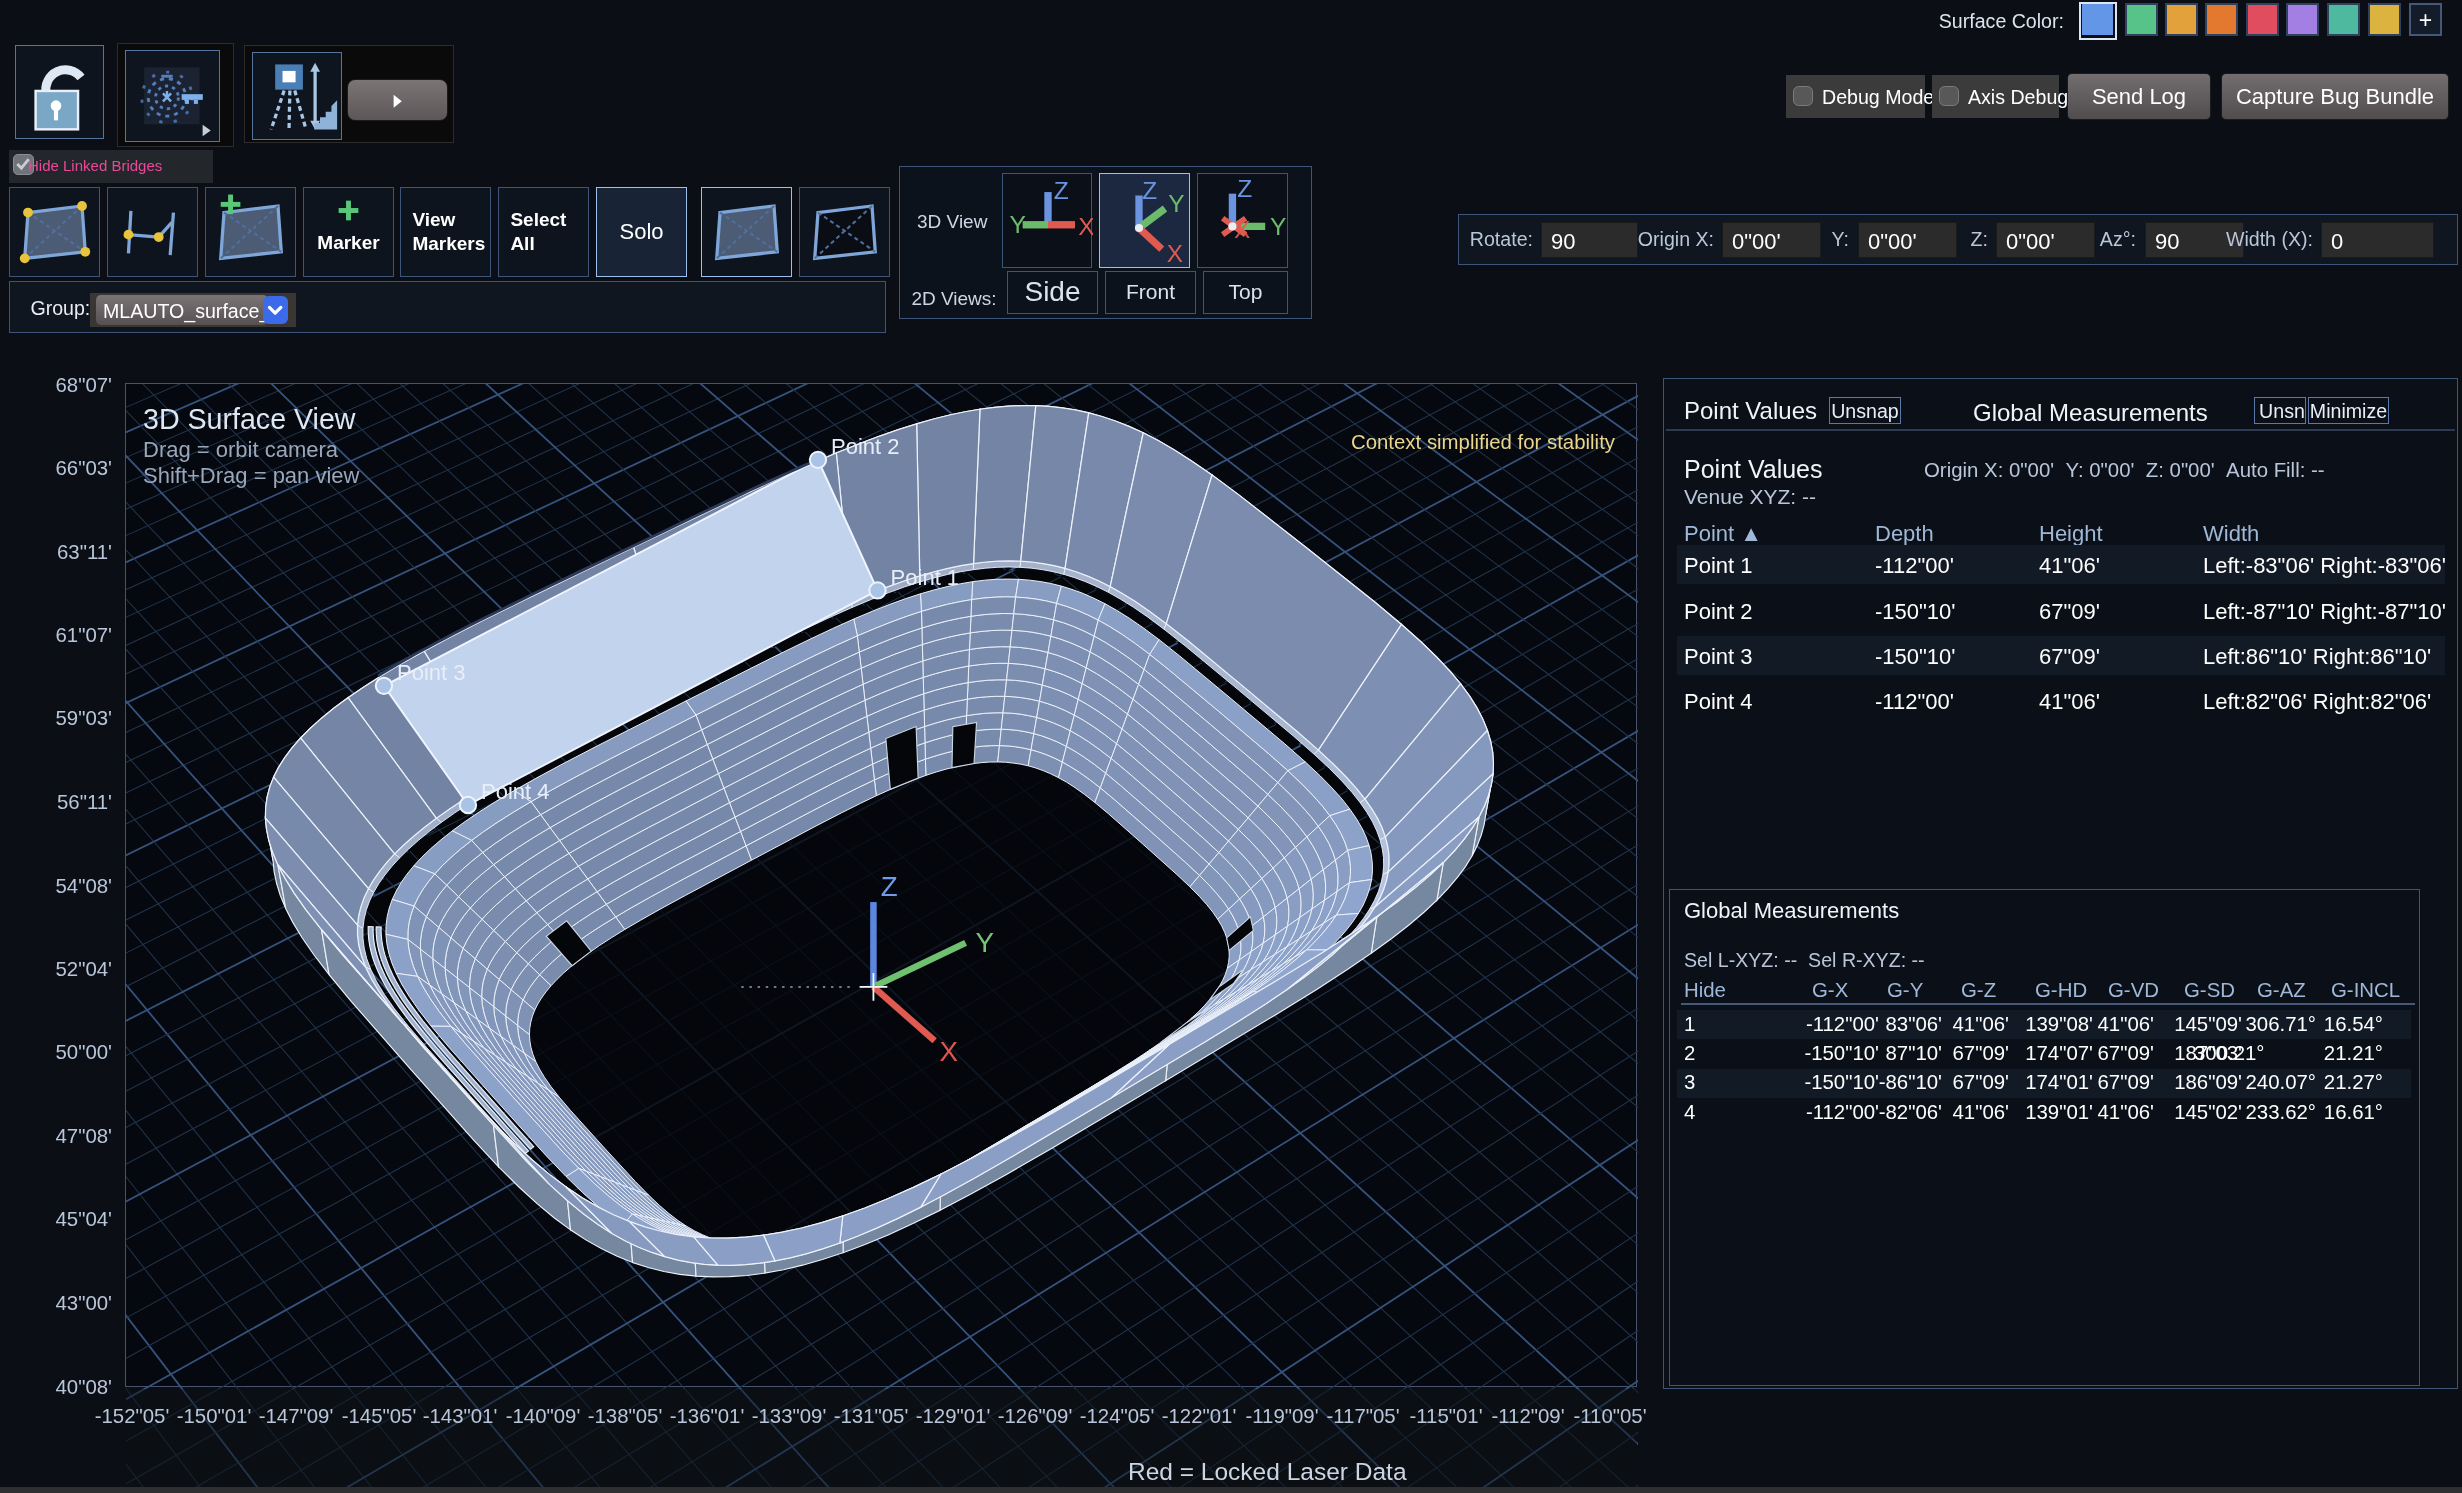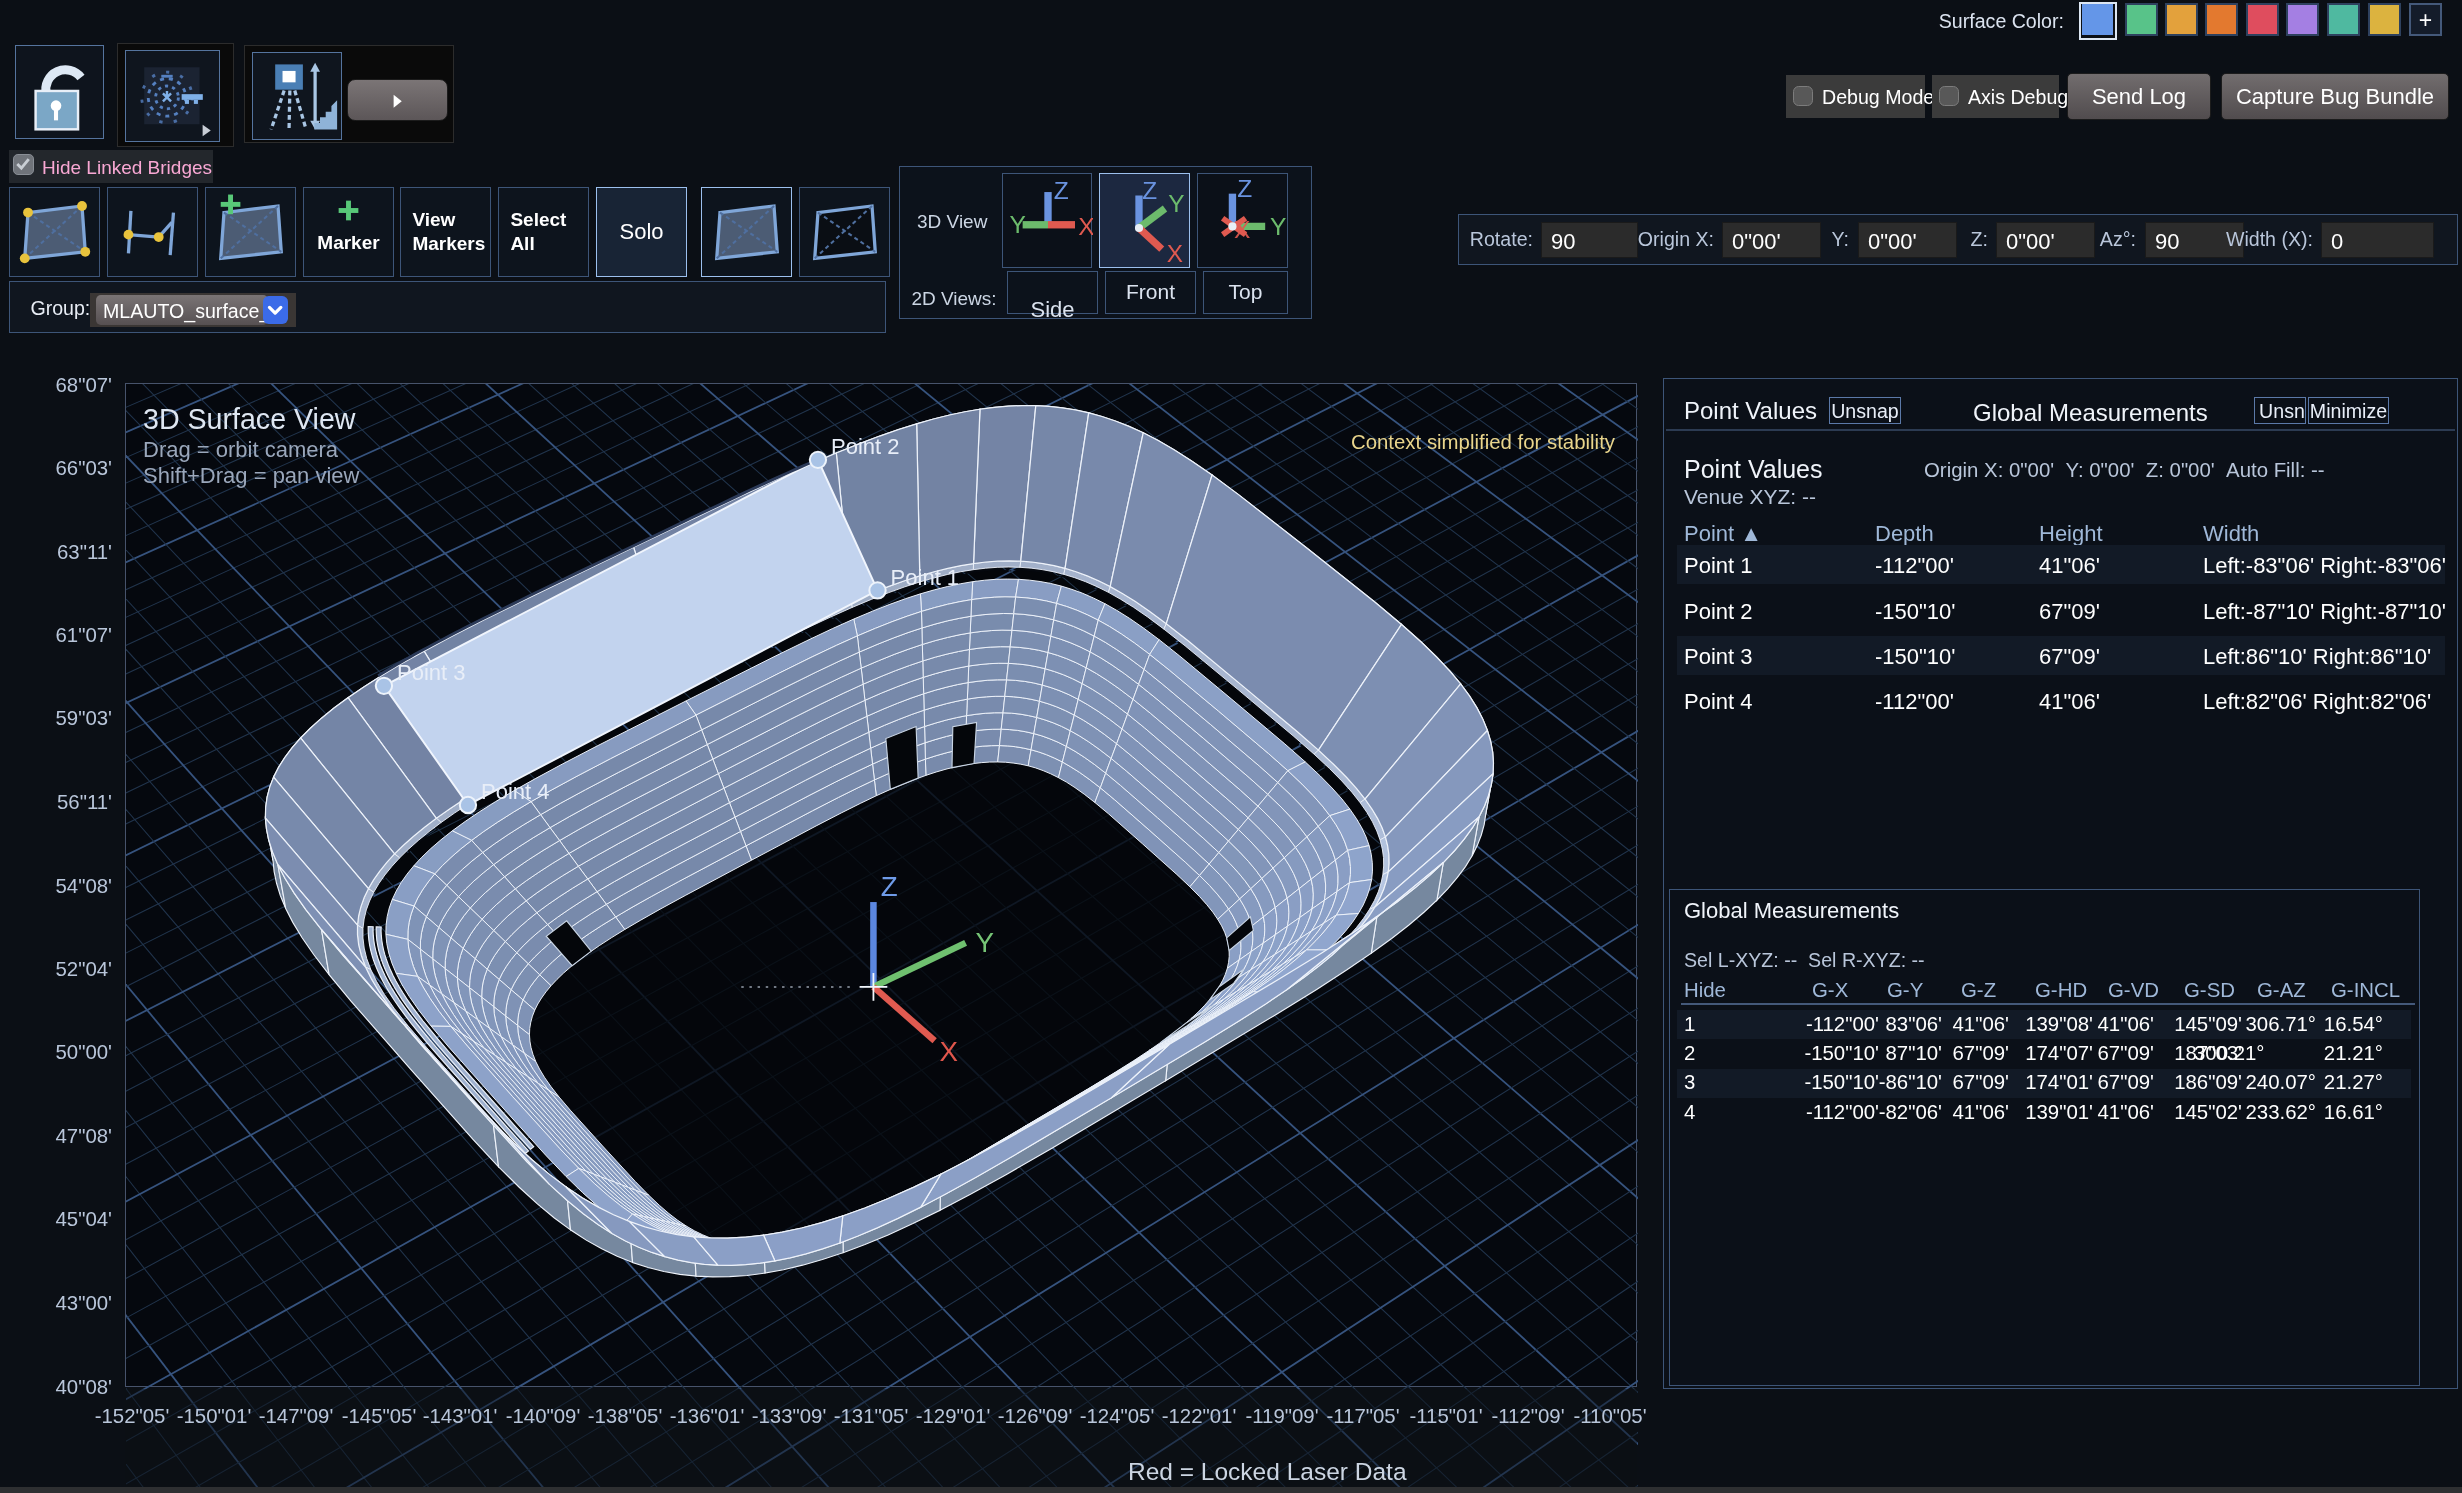--- a/index.html
+++ b/index.html
@@ -51,21 +51,21 @@
       <div style="position:absolute;left:102px;top:33px;width:101px;height:42px;">
         <div class="btn" style="width:101px;height:42px;border-radius:8.2px;background:linear-gradient(#7b7576,#5c5658);"><svg width="11.4" height="14.7" viewBox="0 0 14 18" style="margin-top:14px">
             <path d="M2 1 l10 8 l-10 8 z" fill="#fff"></path>
           </svg></div>
       </div>
     </div>
 <div style="position:absolute;left:9px;top:150px;width:204px;height:33px;background:#23272c;"></div>
 <div style="position:absolute;left:13px;top:154px;width:21px;height:21px;background:#70747a;border:1.6px solid #8a8f96;border-radius:4.9px;"><svg width="18" height="18" viewBox="0 0 22 22">
         <path d="M4 11 l5 5 l9 -11" stroke="#c9ced4" stroke-width="3.5" fill="none"></path>
       </svg></div>
-<div style="position:absolute;left:42px;top:157px;font-size:19px;color:#f9a8d4;">Hide Linked Bridges</div>
+<div style="position:absolute;left:28px;top:157px;font-size:15px;color:#ec4899;">Hide Linked Bridges</div>
 <div style="position:absolute;left:9px;top:187px;width:91px;height:90px;border:1.6px solid #3d5578;background:#0d141d;"><svg width="90" height="90" viewBox="0 0 110 110">
 <polygon points="22,30 88,22 92,78 18,86" fill="#4c5c74" stroke="#7fa6d8" stroke-width="4"></polygon>
 <g stroke="#4f6f9f" stroke-width="2.5" stroke-dasharray="5 4">
           <line x1="22" y1="30" x2="92" y2="78"></line>
           <line x1="88" y1="22" x2="18" y2="86"></line>
         </g>
         <circle cx="22" cy="30" r="6" fill="#e8c33c"></circle>
         <circle cx="88" cy="22" r="6" fill="#e8c33c"></circle>
         <circle cx="92" cy="78" r="6" fill="#e8c33c"></circle>
         <circle cx="18" cy="86" r="6" fill="#e8c33c"></circle>
@@ -191,21 +191,21 @@
             <line x1="30" y1="54" x2="58" y2="74"></line>
             <line x1="58" y1="54" x2="30" y2="74"></line>
           </g>
 <circle cx="42" cy="64" r="5" fill="#e8eef6"></circle>
 <text x="48" y="28" font-size="30" fill="#6a93e0">Z</text>
           <text x="88" y="74" font-size="30" fill="#6cbb6c">Y</text>
           <text x="44" y="78" font-size="30" fill="#e05a50" opacity="0.9">X</text>
         </svg></div>
       <div style="position:absolute;left:11.4px;top:121px;font-size:19px;color:#ccd6e4;">2D Views:</div>
       <div style="position:absolute;left:107px;top:104px;width:91px;height:43px;border:1.6px solid #3d5578;text-align:center;">
-        <div style="font-size:22px;color:#dbe3ef;margin-top:25px">Side</div>
+        <div style="font-size:28px;color:#dbe3ef;margin-top:4px">Side</div>
       </div>
       <div style="position:absolute;left:205px;top:104px;width:91px;height:43px;border:1.6px solid #3d5578;text-align:center;">
         <div style="font-size:21px;color:#dbe3ef;margin-top:8.2px">Front</div>
       </div>
       <div style="position:absolute;left:303px;top:104px;width:85px;height:43px;border:1.6px solid #3d5578;text-align:center;">
         <div style="font-size:21px;color:#dbe3ef;margin-top:8.2px">Top</div>
       </div>
     </div>
 <div style="position:absolute;left:1458px;top:214px;width:1000px;height:51px;border:1.6px solid #3d5578;background:#10161f;"></div>
 <div style="position:absolute;right:929px;top:228px;font-size:19.6px;color:#b9c6da;white-space:nowrap;">Rotate:</div>

